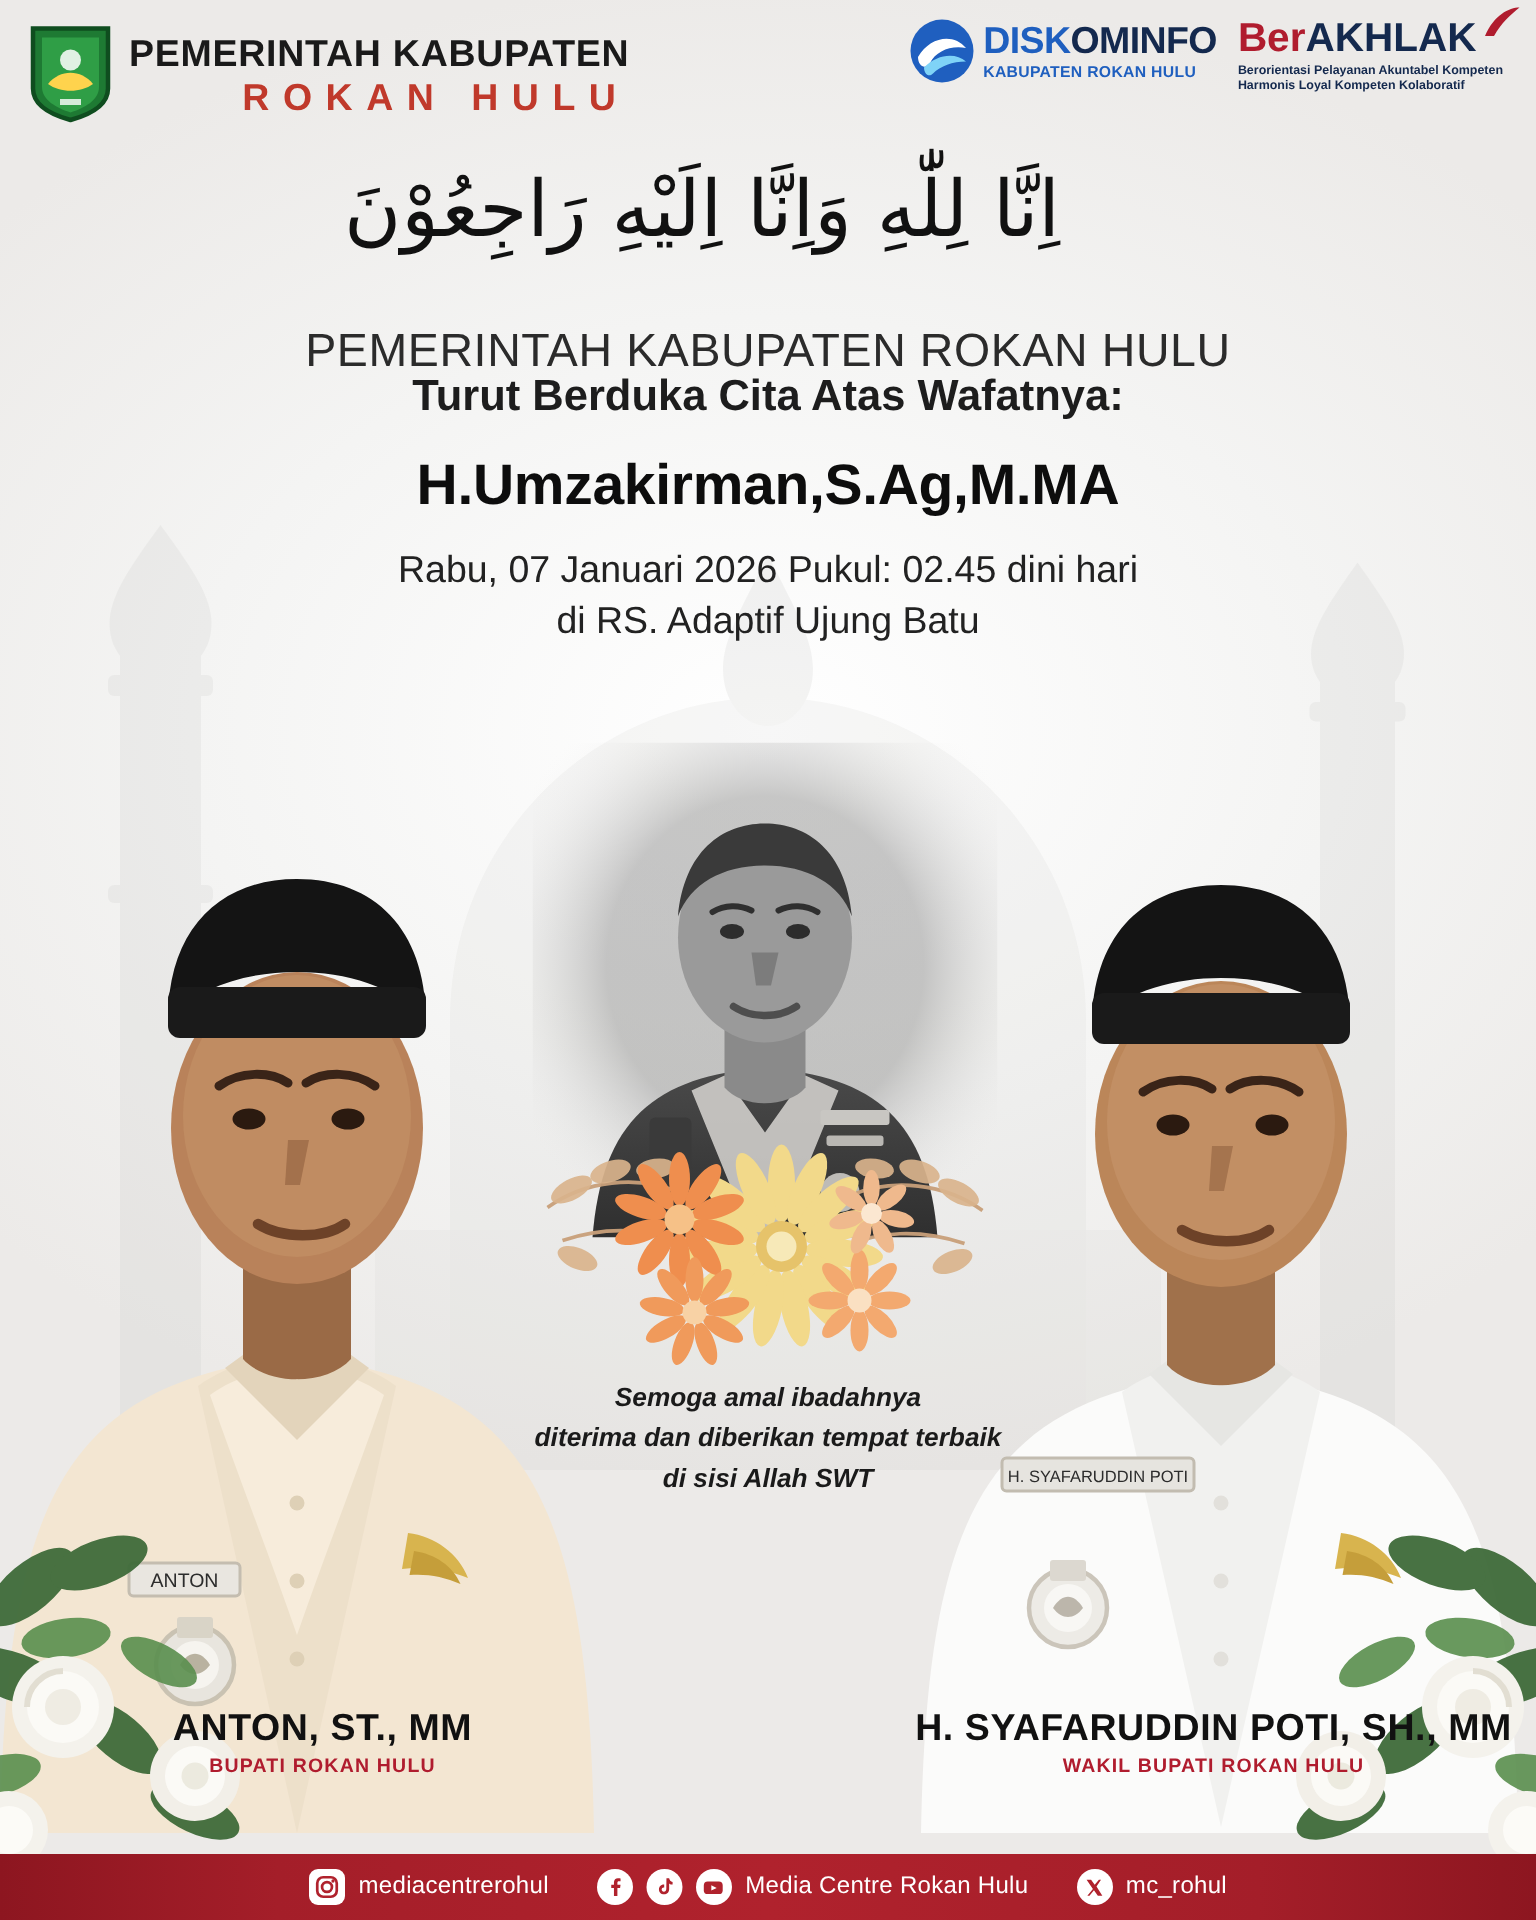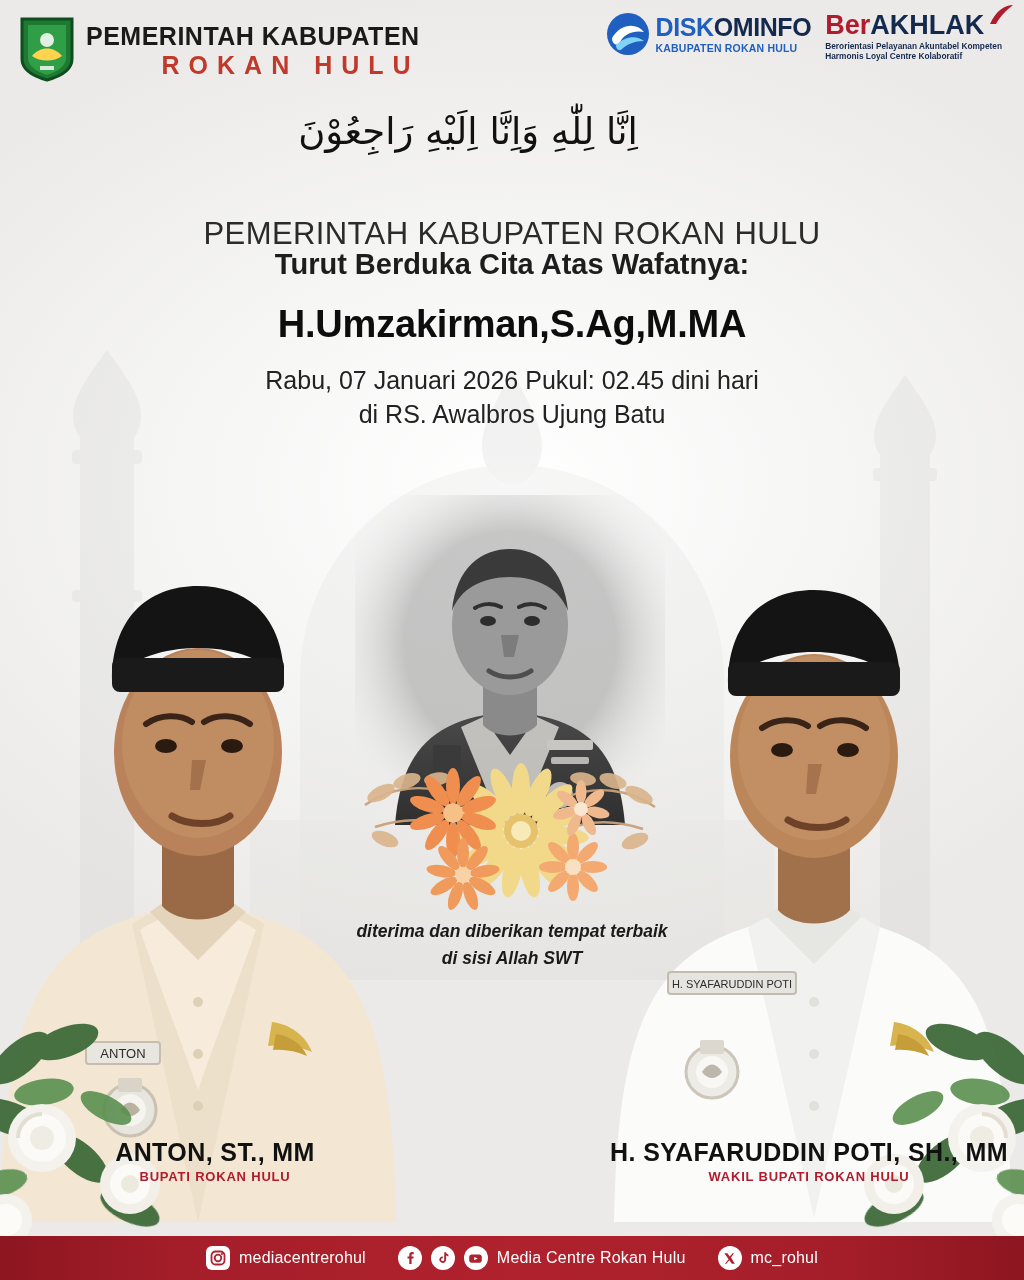--- a/index.html
+++ b/index.html
@@ -70,21 +70,21 @@
     font-size: 8.3px; color: #14294e; font-weight: bold; line-height: 1.25;
     margin-top: 2px; max-width: 180px;
   }
   .ber-swoosh { position: absolute; right: -4px; top: -8px; }
 
   
   .arabic {
     position: absolute; top: 110px; left: 0; width: 936px;
     text-align: center;
     font-family: "DejaVu Sans", sans-serif;
-    font-size: 37px; color: #111; direction: rtl;
+    font-size: 52px; color: #111; direction: rtl;
     z-index: 5;
   }
 
   
   .t-block { position: absolute; left: 0; width: 1024px; text-align: center; z-index: 5; }
   .t-gov { top: 216px; font-size: 31px; color: #2b2b2b; letter-spacing: 0.4px; }
   .t-sub { top: 248px; font-size: 29px; color: #1d1d1d; font-weight: 600; }
   .t-name {
     top: 303px; font-size: 38px; font-weight: bold; color: #0d0d0d; letter-spacing: -0.2px;
   }
@@ -210,33 +210,33 @@
         <div class="ber-swoosh">
           <svg width="26" height="22" viewBox="0 0 26 22" xmlns="http://www.w3.org/2000/svg">
             <path d="M2 20C8 6 18 1 25 1c-6 5-12 10-17 19z" fill="#b01c2e"></path>
           </svg>
         </div>
         <div class="ber-main">
           <span class="ber">Ber</span><span class="akhlak">AKHLAK</span>
         </div>
         <div class="ber-sub">
           <div>Berorientasi Pelayanan Akuntabel Kompeten</div>
-          <div>Harmonis Loyal Centre Kolaboratif</div>
+          <div>Harmonis Loyal Kompeten Kolaboratif</div>
         </div>
       </div>
     </div>
   </div>
 
   <div class="arabic">اِنَّا لِلّٰهِ وَاِنَّا اِلَيْهِ رَاجِعُوْنَ</div>
 
   <div class="t-block t-gov">PEMERINTAH KABUPATEN ROKAN HULU</div>
   <div class="t-block t-sub">Turut Berduka Cita Atas Wafatnya:</div>
   <div class="t-block t-name">H.Umzakirman,S.Ag,M.MA</div>
   <div class="t-block t-date">Rabu, 07 Januari 2026 Pukul: 02.45 dini hari</div>
-  <div class="t-block t-place">di RS. Awalbros Ujung Batu</div>
+  <div class="t-block t-place">di RS. Adaptif Ujung Batu</div>
 
   <div class="deceased">
     <svg viewBox="0 0 310 330" xmlns="http://www.w3.org/2000/svg">
       <defs>
         <radialGradient id="fadeG" cx="50%" cy="45%" r="62%">
           <stop offset="55%" stop-color="#6e6e6e" stop-opacity="1"></stop>
           <stop offset="100%" stop-color="#f2f1ef" stop-opacity="0"></stop>
         </radialGradient>
         <linearGradient id="uni" x1="0" y1="0" x2="0" y2="1">
           <stop offset="0%" stop-color="#4a4a4a"></stop>
@@ -366,20 +366,21 @@
             <use href="#p5" transform="rotate(204)"></use>
           <use href="#p5" transform="rotate(255)"></use>
             <use href="#p5" transform="rotate(306)"></use>
         </g>
         <circle r="7" fill="#fbe7d1"></circle>
       </g>
     </svg>
   </div>
 
   <div class="prayer">
+    <div>Semoga amal ibadahnya</div>
     <div>diterima dan diberikan tempat terbaik</div>
     <div>di sisi Allah SWT</div>
   </div>
 
   <div class="official left">
     <svg viewBox="0 0 430 740" xmlns="http://www.w3.org/2000/svg">
 
       <path d="M10 740c4-230 46-300 198-318 150 18 194 88 198 318z" fill="#f3e6d2"></path>
       <path d="M208 422c-26 0-50 8-66 20l66 298 66-298c-16-12-40-20-66-20z" fill="#ede0ca"></path>
       <path d="M150 448c18 52 40 108 58 160 18-52 40-108 58-160-16-12-38-18-58-18s-42 6-58 18z" fill="#f7ecdb"></path>

